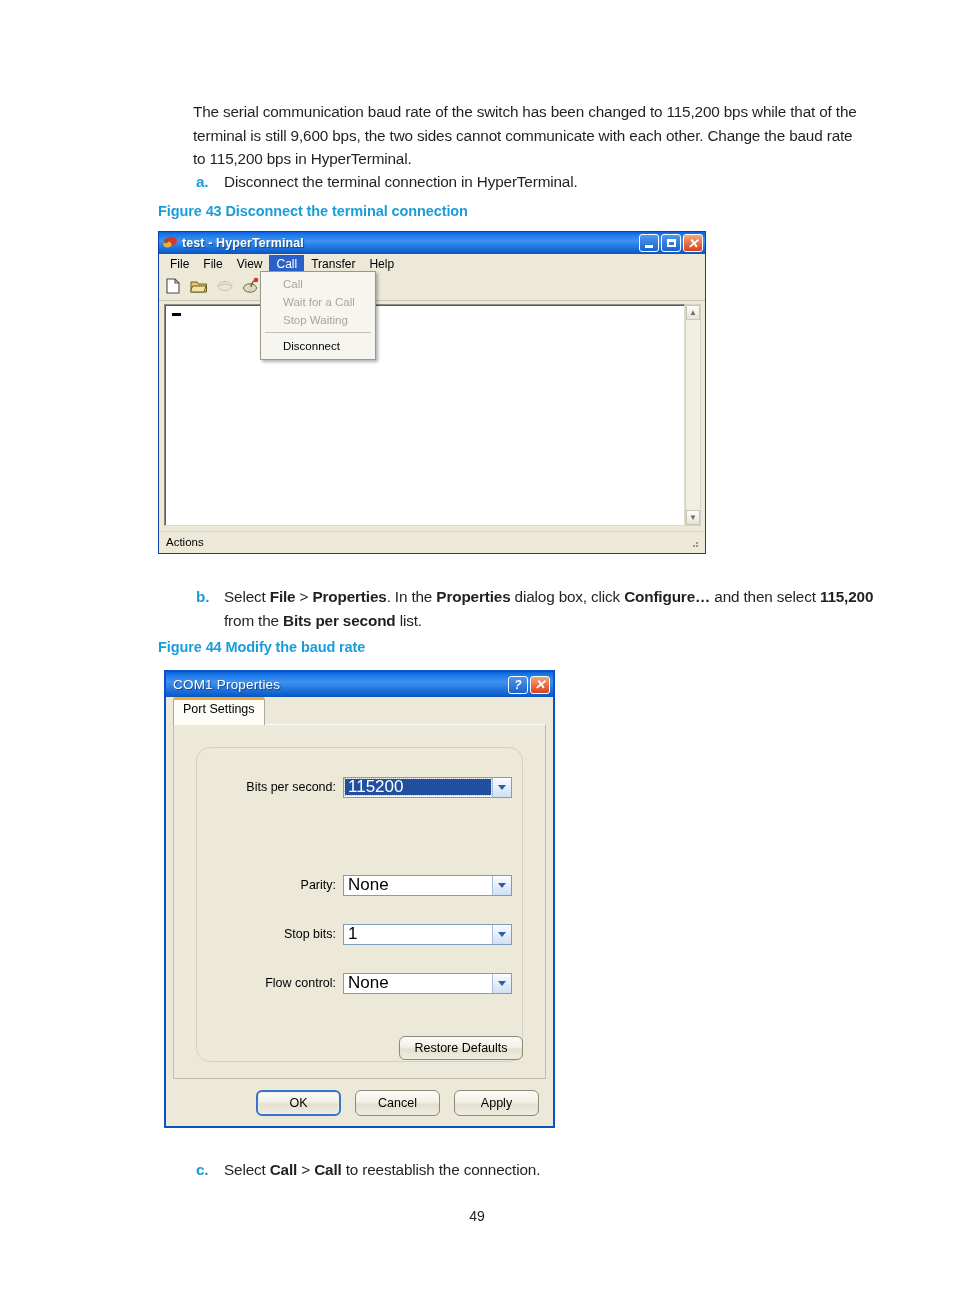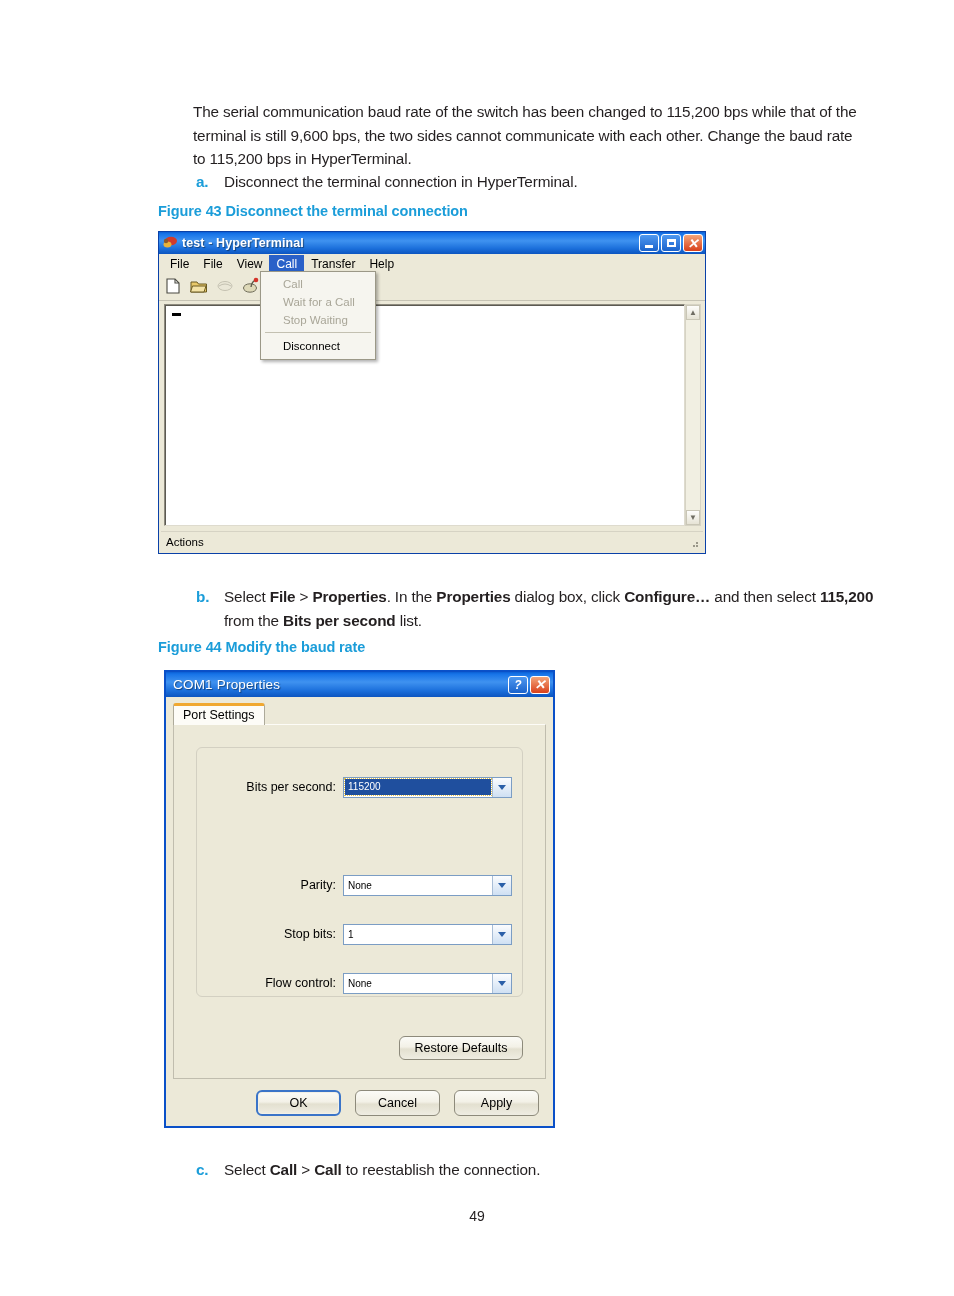--- a/index.html
+++ b/index.html
@@ -274,41 +274,41 @@
     display: flex;
     align-items: flex-end;
     z-index: 3;
   }
   .tab {
     background: #fdfcf7;
     border: 1px solid #adaa9a;
     border-top: 3px solid #f0a830;
     border-bottom: none;
     border-radius: 3px 3px 0 0;
-    padding: 2px 9px 3px 9px;
+    padding: 2px 9px 9px 9px;
     font-size: 12.5px;
     color: #000;
   }
   .tabpanel {
     position: absolute;
     left: 7px; right: 7px;
     top: 52px;
     bottom: 47px;
     background: #ece9d8;
     border: 1px solid #c0bdae;
     border-top-color: #fdfcf7;
     box-sizing: border-box;
   }
   .groupbox {
     position: absolute;
     left: 22px; right: 22px;
     top: 22px;
-    height: 250px;
+    height: 315px;
     border: 1px solid #d3d0c2;
-    border-radius: 6px;
+    border-radius: 14px;
     box-sizing: border-box;
   }
   .frow {
     position: absolute;
     left: 0; right: 0;
     height: 22px;
     display: flex;
     align-items: center;
   }
   .frow .flabel {
@@ -326,21 +326,21 @@
     background: #ffffff;
     border: 1px solid #7b9dc4;
     box-sizing: border-box;
     display: flex;
     align-items: center;
     position: relative;
   }
   .combo .cval {
     flex: 1;
     padding-left: 4px;
-    font-size: 10px;
+    font-size: 17px;
     color: #000;
     white-space: nowrap;
     overflow: hidden;
   }
   .combo.selected .cval {
     background: #1f4f9e;
     color: #ffffff;
     margin: 1px;
     padding-left: 3px;
     outline: 1px dotted #e6c34a;

